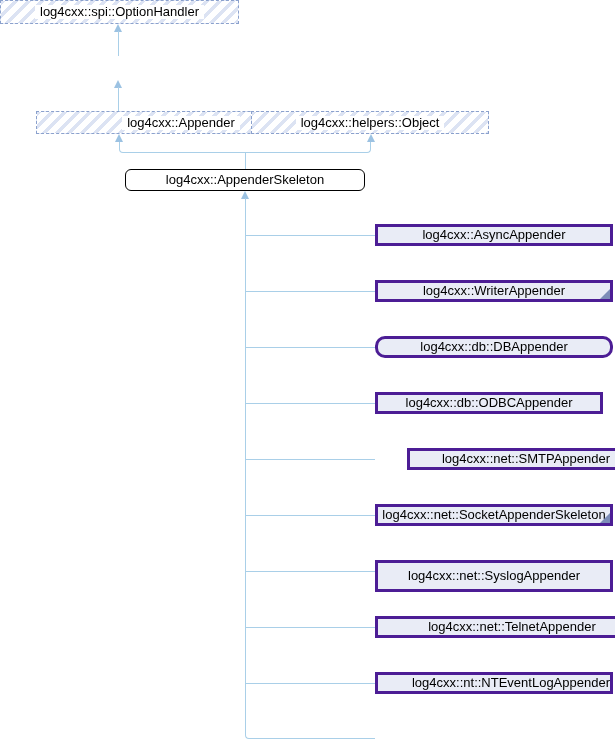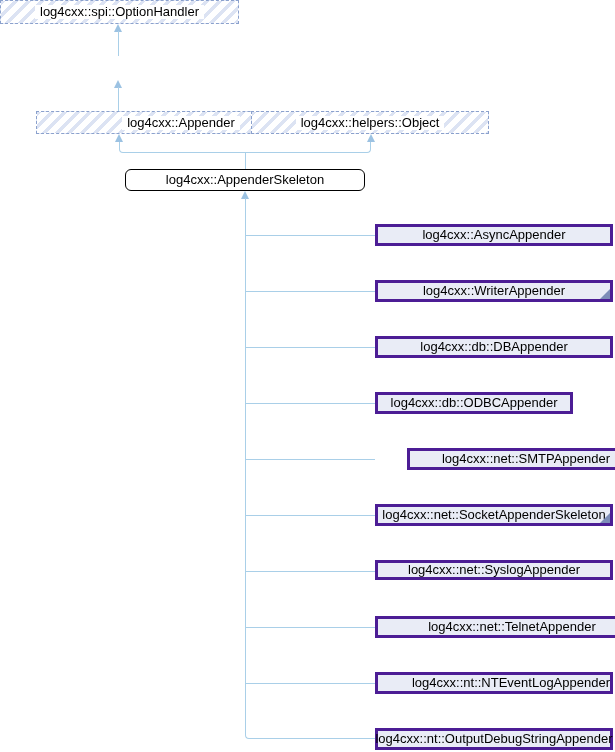--- a/index.html
+++ b/index.html
@@ -134,46 +134,43 @@
 
   <div class="node child" style="left:375px; top:224px; width:238px; height:22px;">
     <span>log4cxx::AsyncAppender</span>
   </div>
 
   <div class="node child" style="left:375px; top:280px; width:238px; height:22px;">
     <span>log4cxx::WriterAppender</span>
     <span class="fold"></span>
   </div>
 
-  <div class="node child" style="left:375px; top:336px; width:238px; height:22px;">
+  <div class="node child" style="left:375px; top:336px; width:238px; height:22px;border-radius:10px;">
     <span>log4cxx::db::DBAppender</span>
   </div>
 
-  <div class="node child" style="left:375px; top:392px; width:198px; height:22px;">
+  <div class="node child" style="left:375px; top:392px; width:228px; height:22px;">
     <span>log4cxx::db::ODBCAppender</span>
   </div>
 
   <div class="node child" style="left:375px; top:448px; width:238px; height:22px;margin-left:32px;">
     <span>log4cxx::net::SMTPAppender</span>
   </div>
 
   <div class="node child" style="left:375px; top:504px; width:238px; height:22px;">
     <span>log4cxx::net::SocketAppenderSkeleton</span>
     <span class="fold"></span>
   </div>
 
-  <div class="node child" style="left:375px; top:560px; width:238px; height:20px;">
+  <div class="node child" style="left:375px; top:560px; width:238px; height:32px;">
     <span>log4cxx::net::SyslogAppender</span>
   </div>
 
   <div class="node child" style="left:375px; top:616px; width:274px; height:22px;">
     <span>log4cxx::net::TelnetAppender</span>
   </div>
 
   <div class="node child" style="left:375px; top:672px; width:238px; height:22px;justify-content:flex-end;">
     <span>log4cxx::nt::NTEventLogAppender</span>
   </div>
 
-  <div class="node child" style="left:375px; top:728px; width:238px; height:22px;">
-    <span>log4cxx::nt::OutputDebugStringAppender</span>
-  </div>
 
 </div>
 
 </body></html>

